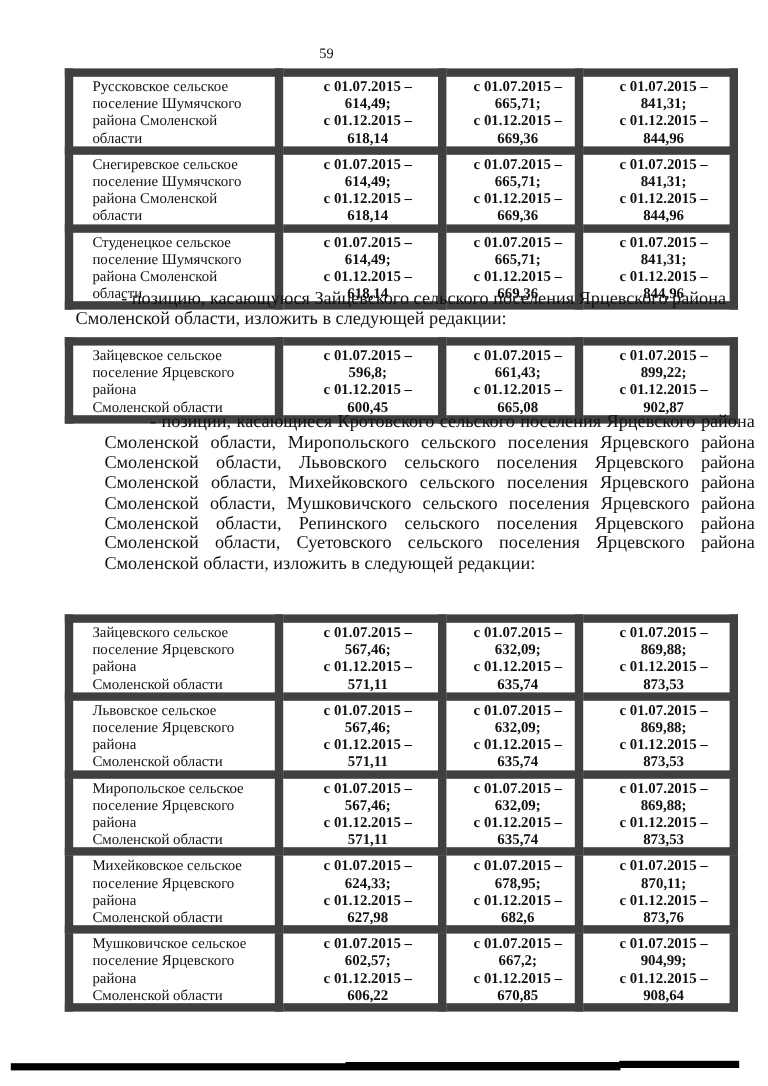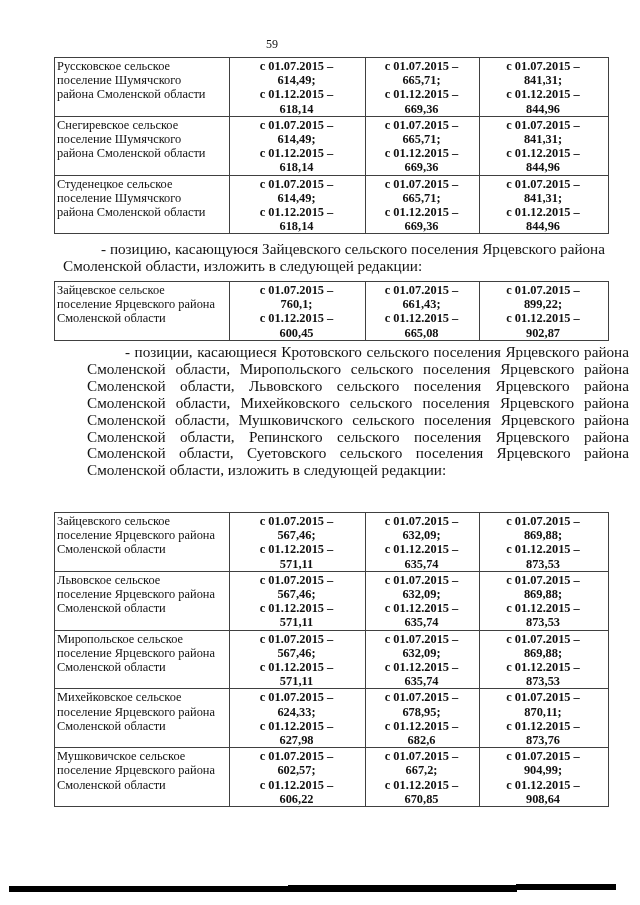--- a/index.html
+++ b/index.html
@@ -2,21 +2,21 @@
 <html><head>
 <meta charset="utf-8">
 <style>
   html, body { margin:0; padding:0; background:#ffffff; }
   body { width:640px; height:905px; position:relative; overflow:hidden;
          font-family:"Liberation Serif", serif; color:#111; }
   .page-number { position:absolute; top:37px; left:0; width:520px; text-align:center;
                  font-size:12px;margin-left:12px; }
   table.tariff { position:absolute; left:54px; width:554px; border-collapse:collapse;
                  table-layout:fixed; font-size:12.4px; line-height:14.2px; }
-  table.tariff td { border:1px solid #404040; vertical-align:top; padding:1px 4px 0 2px; }
+  table.tariff td { border:7px solid #404040; vertical-align:top; padding:1px 4px 0 16px; }
   table.tariff td.name { text-align:left; }
   table.tariff td.val { text-align:center;font-weight:bold; }
   table.tariff col.c1 { width:175px; }
   table.tariff col.c2 { width:136px; }
   table.tariff col.c3 { width:114px; }
   table.tariff col.c4 { width:129px; }
   table.tariff tr { height:58px; }
   .para { position:absolute; left:63px; width:542px; font-size:15.2px; line-height:16.9px;
           text-align:justify; }
   .para .line { display:block; text-align:justify; text-align-last:justify; white-space:nowrap; }
@@ -131,21 +131,21 @@
     </colgroup>
   <tbody>
       <tr>
         <td class="name">
           <div>Зайцевское сельское</div>
           <div>поселение Ярцевского района</div>
           <div>Смоленской области</div>
         </td>
         <td class="val">
           <div>с 01.07.2015 –</div>
-          <div>760,1;</div>
+          <div>596,8;</div>
           <div>с 01.12.2015 –</div>
           <div>600,45</div>
         </td>
         <td class="val">
           <div>с 01.07.2015 –</div>
           <div>661,43;</div>
           <div>с 01.12.2015 –</div>
           <div>665,08</div>
         </td>
         <td class="val">

